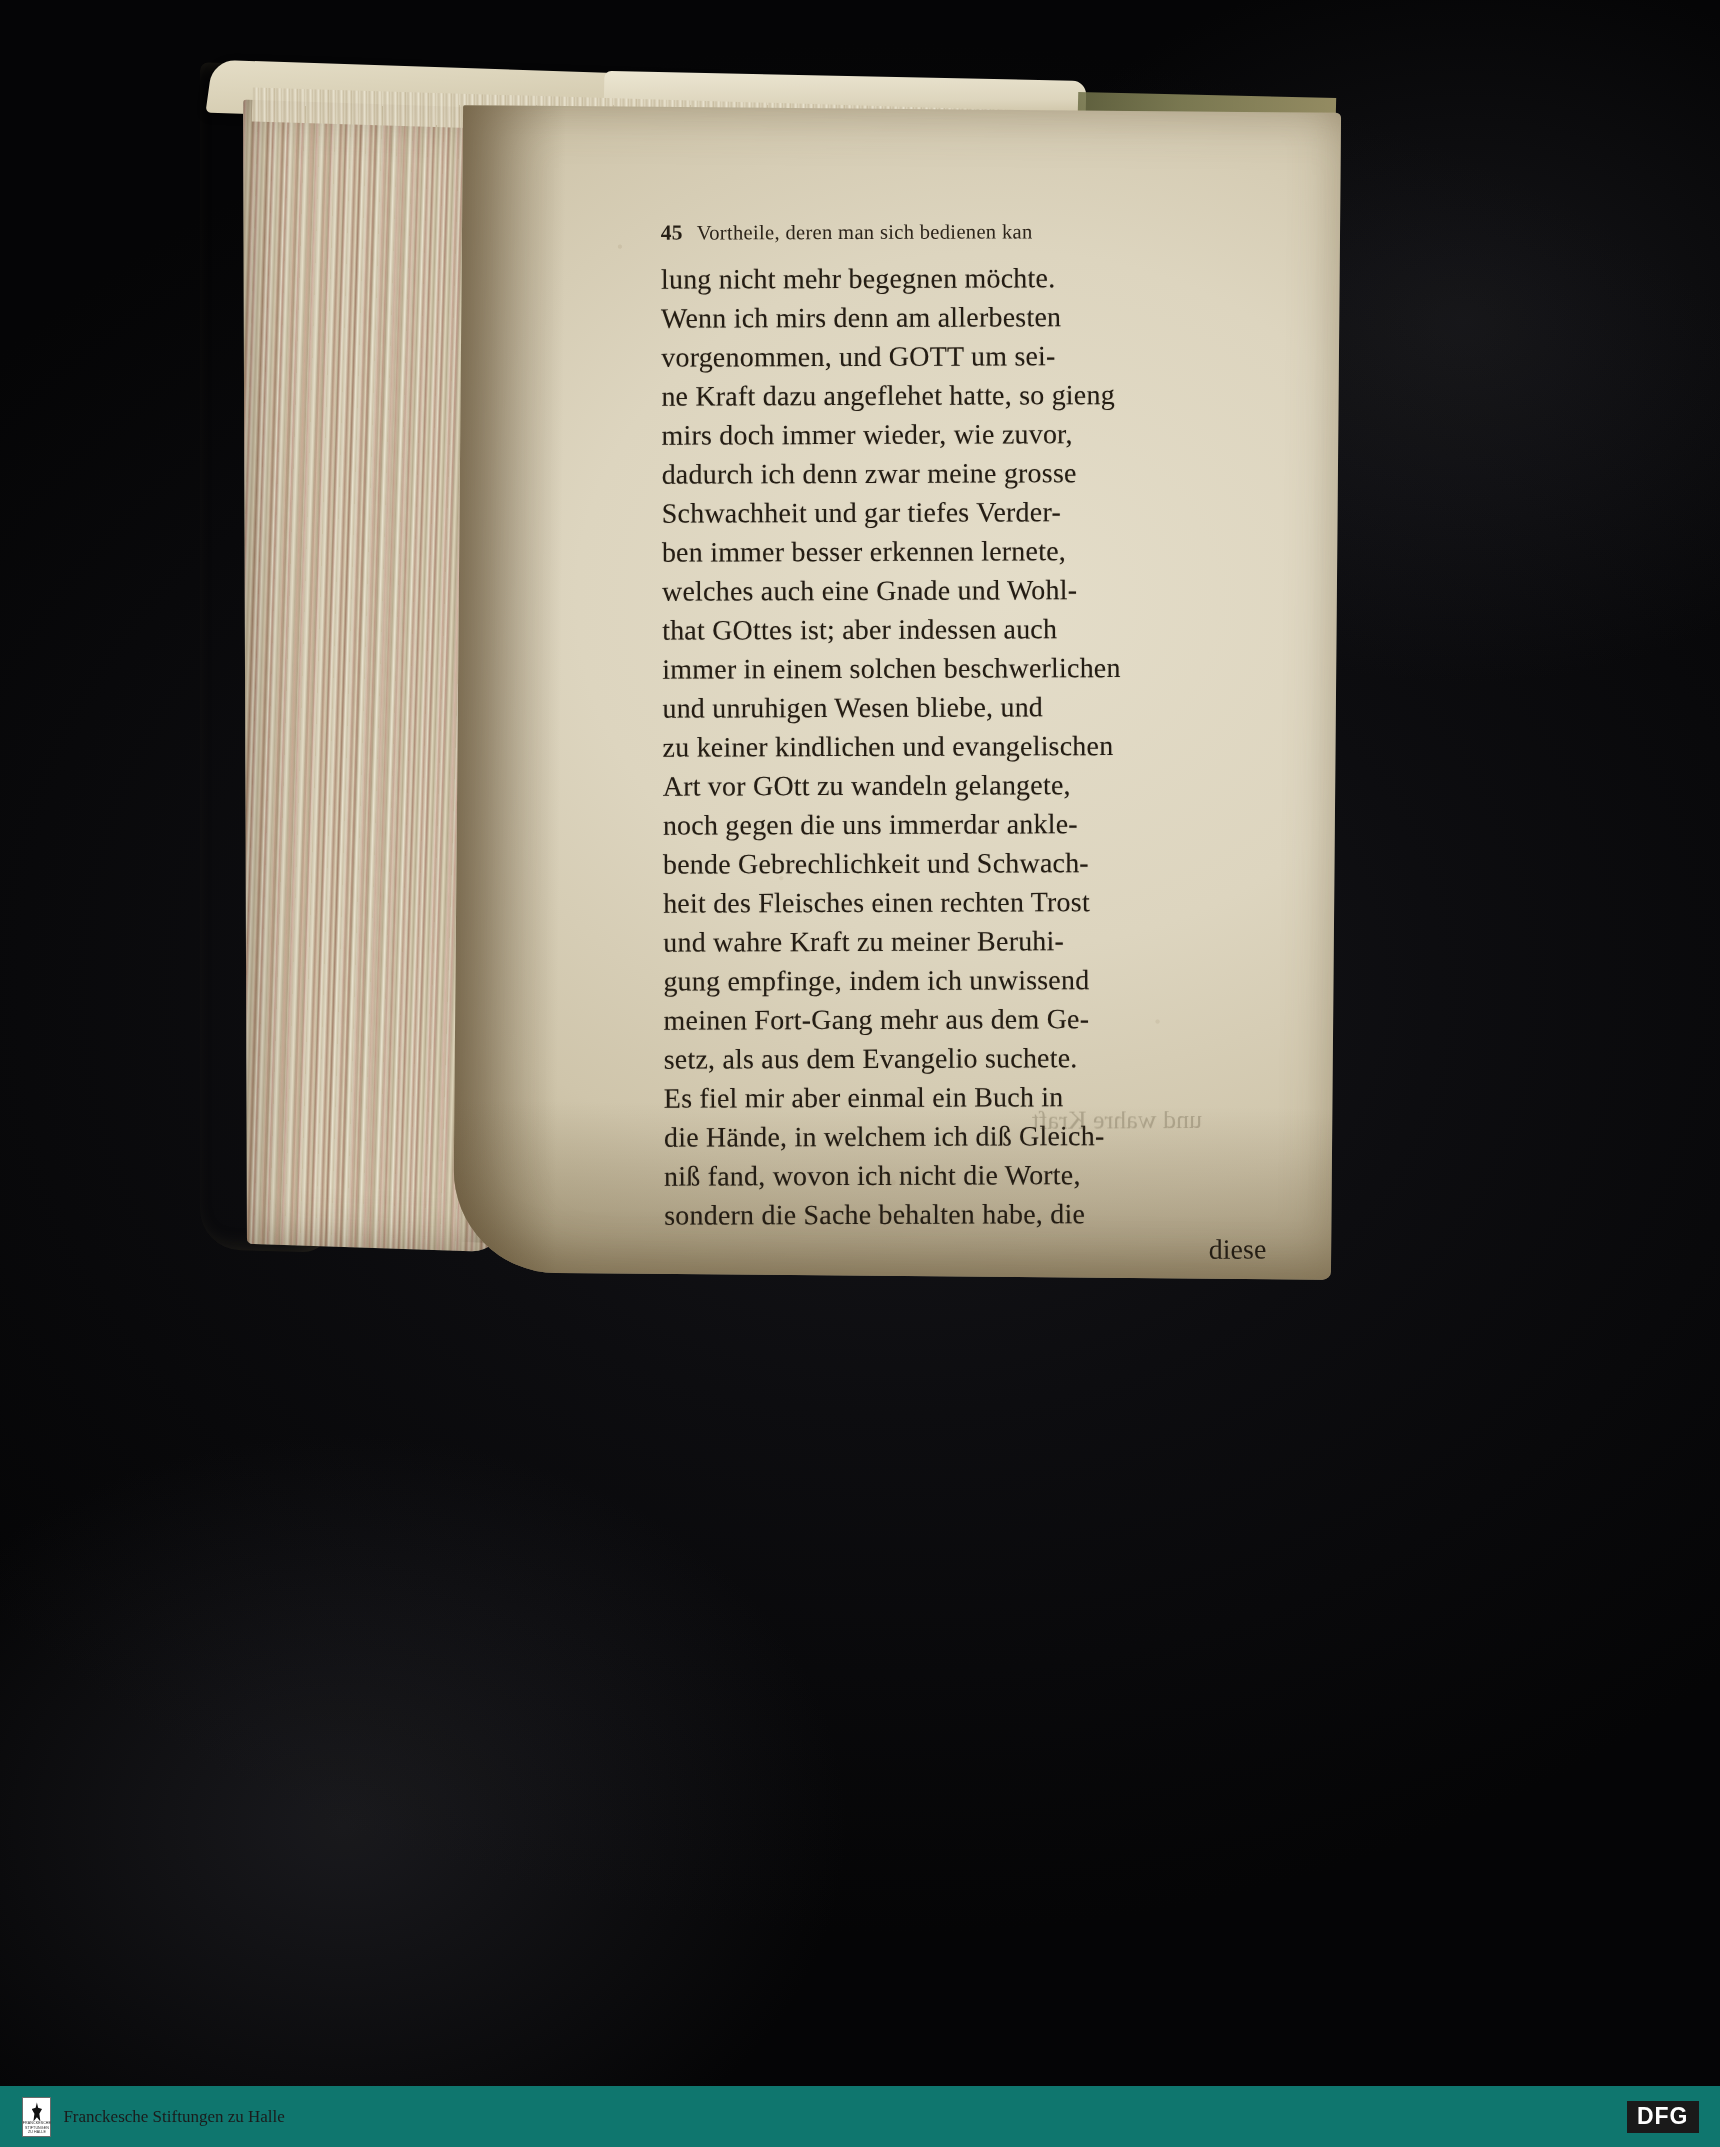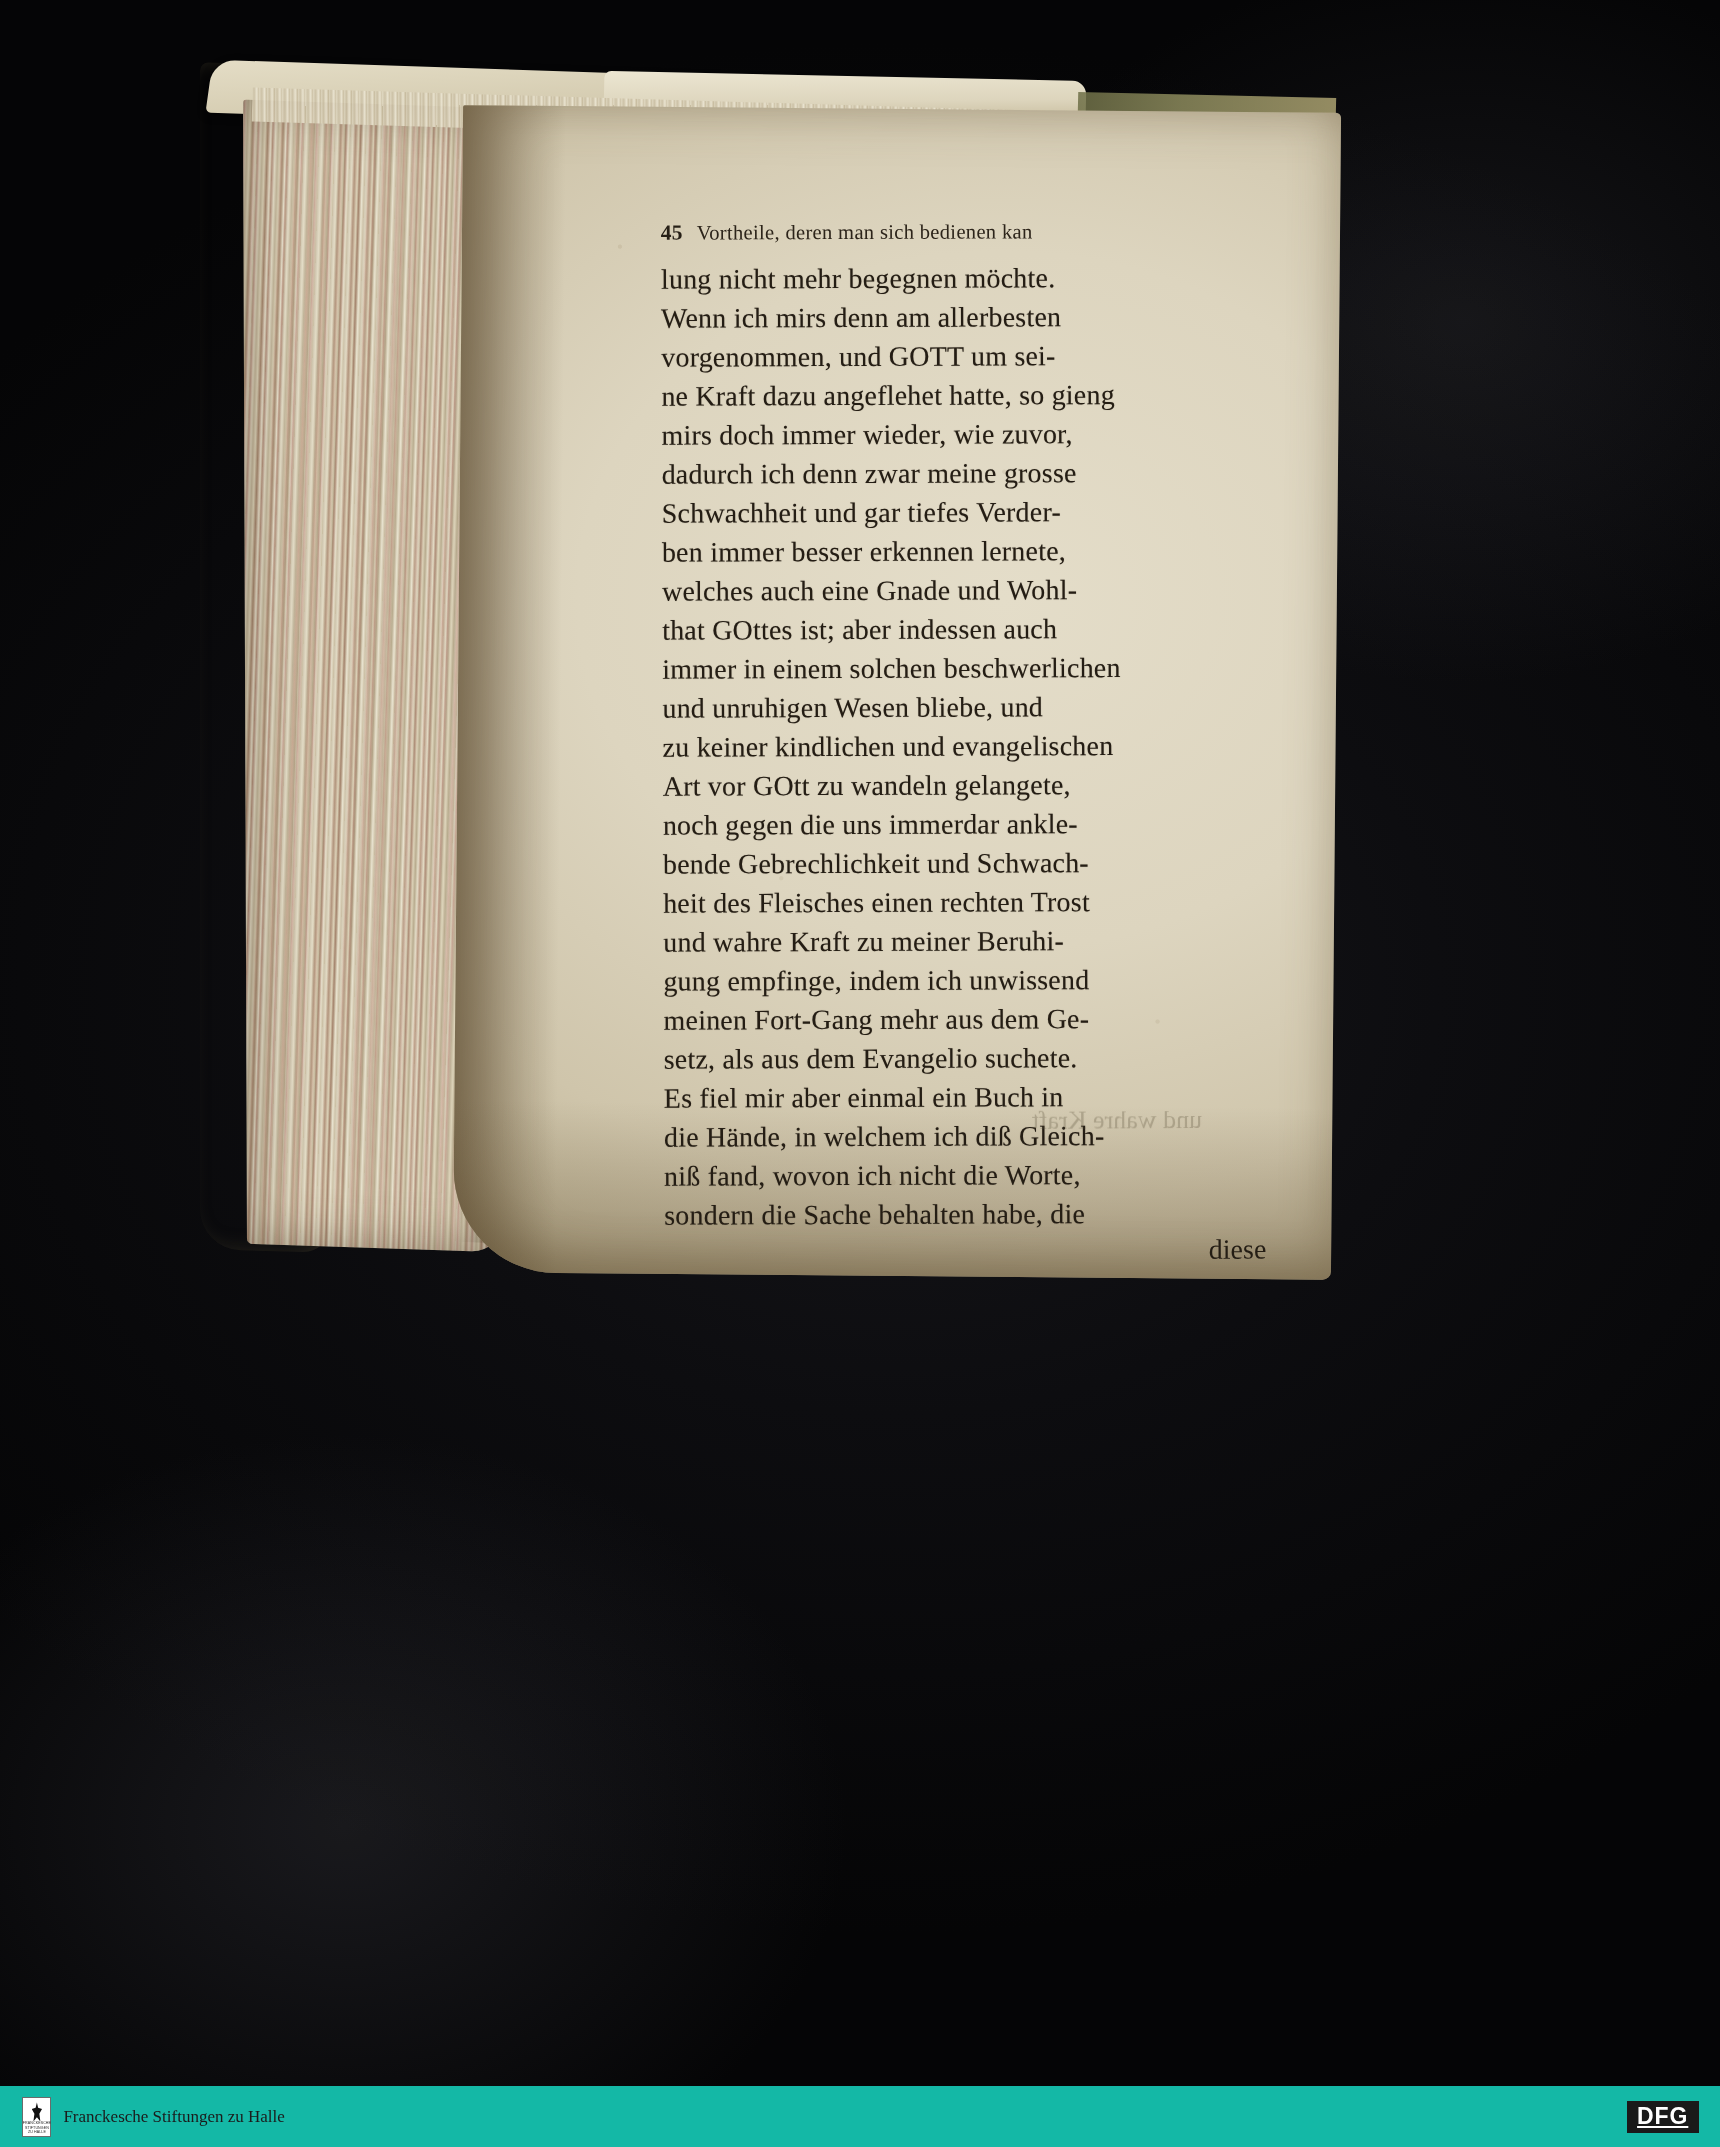--- a/index.html
+++ b/index.html
@@ -244,21 +244,21 @@
     overflow: hidden;
   }
 
   
   #meta-bar {
     position: absolute;
     left: 0;
     bottom: 0;
     width: 1721px;
     height: 62px;
-    background: #14b8a6;
+    background: #0f766e;
     display: flex;
     align-items: center;
     justify-content: space-between;
     padding: 0 22.4px;
     box-sizing: border-box;
   }
   .meta-left {
     display: flex;
     align-items: center;
     gap: 12px;
@@ -296,21 +296,20 @@
   }
   .dfg-logo {
     font-family: "Liberation Sans", sans-serif;
     font-size: 23px;
     font-weight: bold;
     letter-spacing: 0.9px;
     color: #ffffff;
     background: #1a1a1a;
     padding: 4.3px 10.3px 5.2px 10.3px;
     line-height: 1;
-    text-decoration: underline;
   }
 </style>
 </head>
 <body>
 
 <div id="backdrop"></div>
 
 <div id="book">
 
   <div class="cover-slab"></div>

